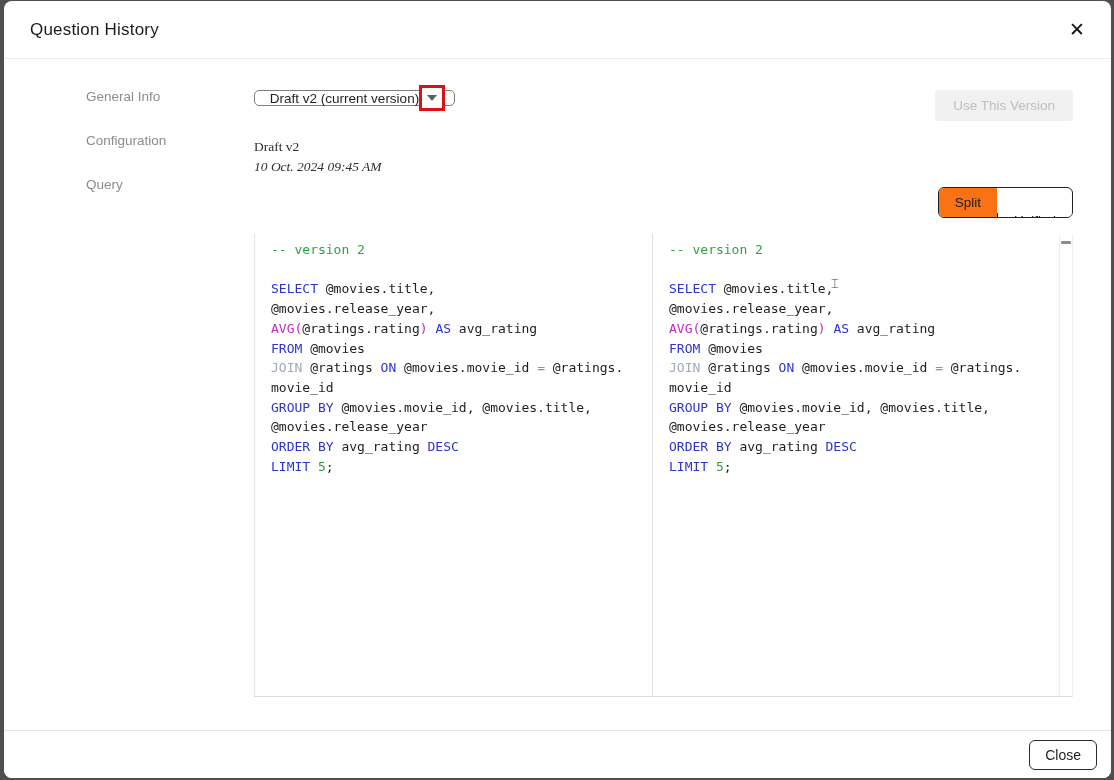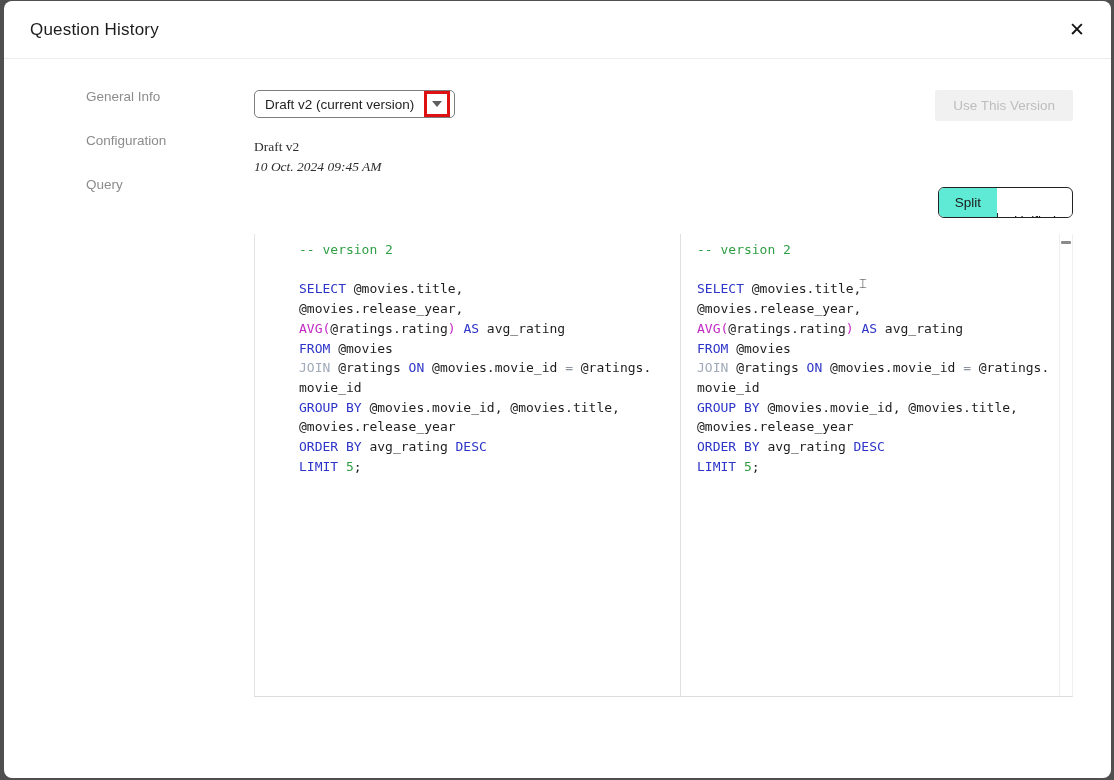--- a/index.html
+++ b/index.html
@@ -39,23 +39,23 @@
   .sidebar { width: 248px; flex: 0 0 248px; padding: 26px 0 0 66px; }
   .nav-item {
     font-size: 13.5px; color: #8c8c8c; padding: 4px 0 4px 14px;
     border-left: 2px solid transparent; margin-bottom: 21px; cursor: pointer;
   }
   .nav-item.active { color: #3c3c3c; border-left-color: #7460c9; }
   .main { flex: 1 1 auto; padding: 31px 38px 0 2px; position: relative; }
   
   .row-top { display: flex; justify-content: space-between; align-items: flex-start; }
   .version-select {
-    width: 201px; height: 28px; background: #fff;
+    width: 201px; height: 16px; background: #fff;
     border: 1px solid #7d7d7d; border-radius: 5px;
-    display: flex; align-items: center; justify-content: space-between;
+    display: flex; align-items: center; justify-content: center;
     padding: 0 4px 0 10px; cursor: pointer;
   }
   .version-select .sel-label { font-size: 13.5px; color: #1f1f1f; white-space: nowrap; }
   .arrow-highlight {
     width: 26px; height: 26px; border: 3px solid #dd1111;
     display: flex; align-items: center; justify-content: center;
     background: #fff;
   }
   .caret-down {
     width: 0; height: 0;
@@ -75,30 +75,29 @@
   .row-toggle { display: flex; justify-content: flex-end; margin-top: 12px; }
   .view-toggle {
     display: flex; border: 1.5px solid #222; border-radius: 6px; overflow: hidden;
     height: 31px;
   }
   .toggle-btn {
     font-size: 13.5px; color: #1b1b1b; background: #fff; border: none;
     padding: 0 16px; cursor: pointer; font-family: "Liberation Sans", sans-serif;
   }
   .toggle-btn + .toggle-btn { border-left: 1.5px solid #222; margin-top: 25px; }
-  .toggle-btn.selected { background: #5eead4; }
+  .toggle-btn.selected { background: #f97316; }
   
   .diff-wrap {
     margin-top: 16px;
     display: flex;
     height: 463px;
     border-left: 1px solid #e4e4e4;
     border-bottom: 1px solid #dcdcdc;
     border-right: 1px solid #efefef;
-    padding-left: 28px;
   }
   .code-pane { position: relative; overflow: hidden; }
   .code-pane.left { width: 398px; flex: 0 0 398px; border-right: 1px solid #e0e0e0; }
   .code-pane.right { flex: 1 1 auto; display: flex; }
   .code {
     padding: 6px 4px 0 16px;
     font-family: "DejaVu Sans Mono", monospace;
     font-size: 13px; line-height: 19.7px;
     color: #1d1d1f; flex: 1 1 auto;
   }
@@ -213,14 +212,17 @@
           <span class="ibeam-cursor">⌶</span>
           <div class="scroll-gutter">
             <div class="scroll-thumb"></div>
           </div>
         </div>
       </div>
 
     </div>
   </div>
 
+  <div class="modal-footer">
+    <button class="close-btn">Close</button>
+  </div>
 
 </div>
 
 </body></html>

